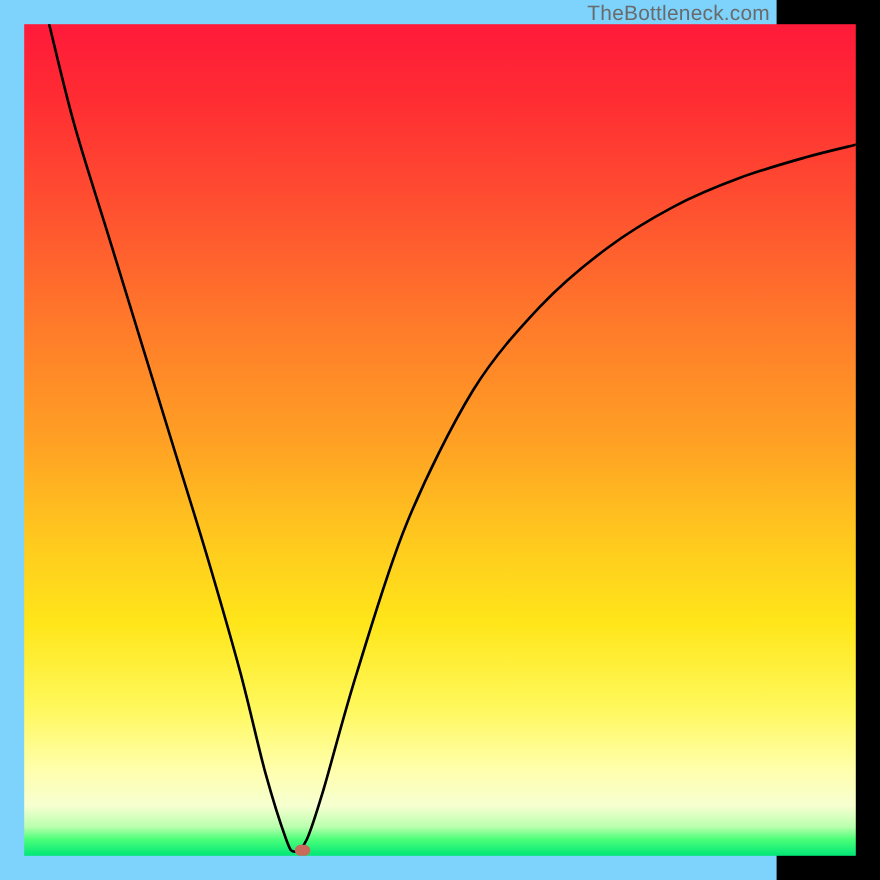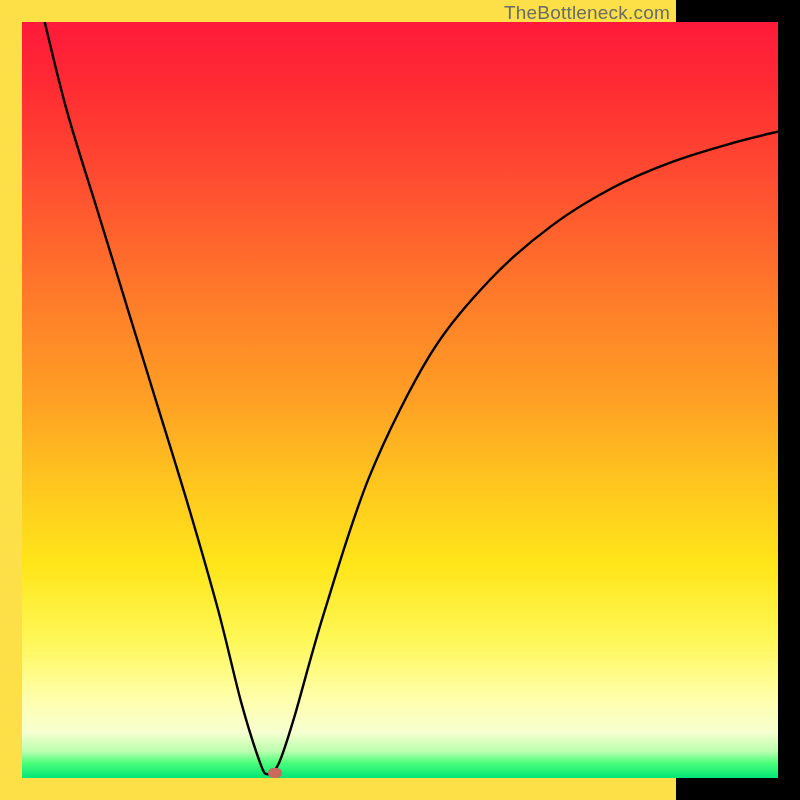--- a/index.html
+++ b/index.html
@@ -10,21 +10,22 @@
     background: #000;
     font-family: Arial, Helvetica, sans-serif;
     overflow: hidden;
   }
   .frame {
     position: absolute;
     left: 0;
     top: 0;
     width: 676px;
     height: 800px;
-    background: #fde047;
+    background: #7dd3fc;
+    padding-left: 30px;
   }
   .plot {
     position: absolute;
     left: 22px;
     top: 22px;
     width: 756px;
     height: 756px;
     
     background: linear-gradient(
       to bottom,

